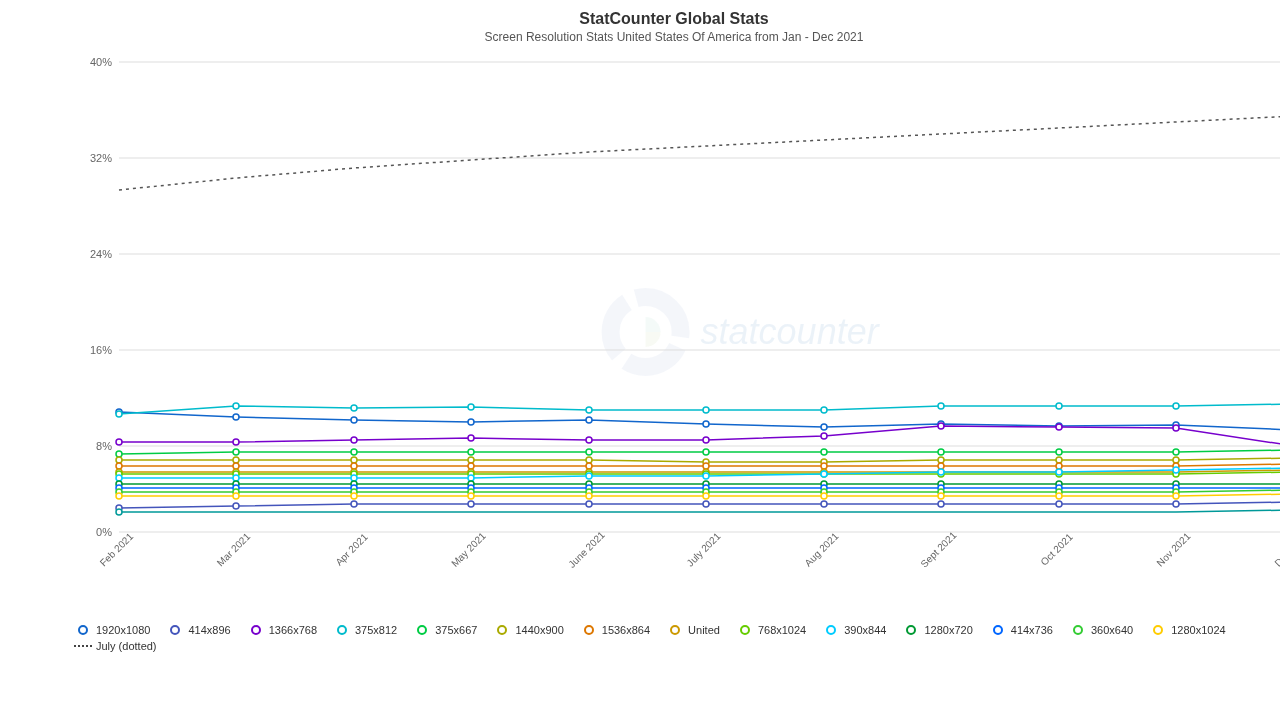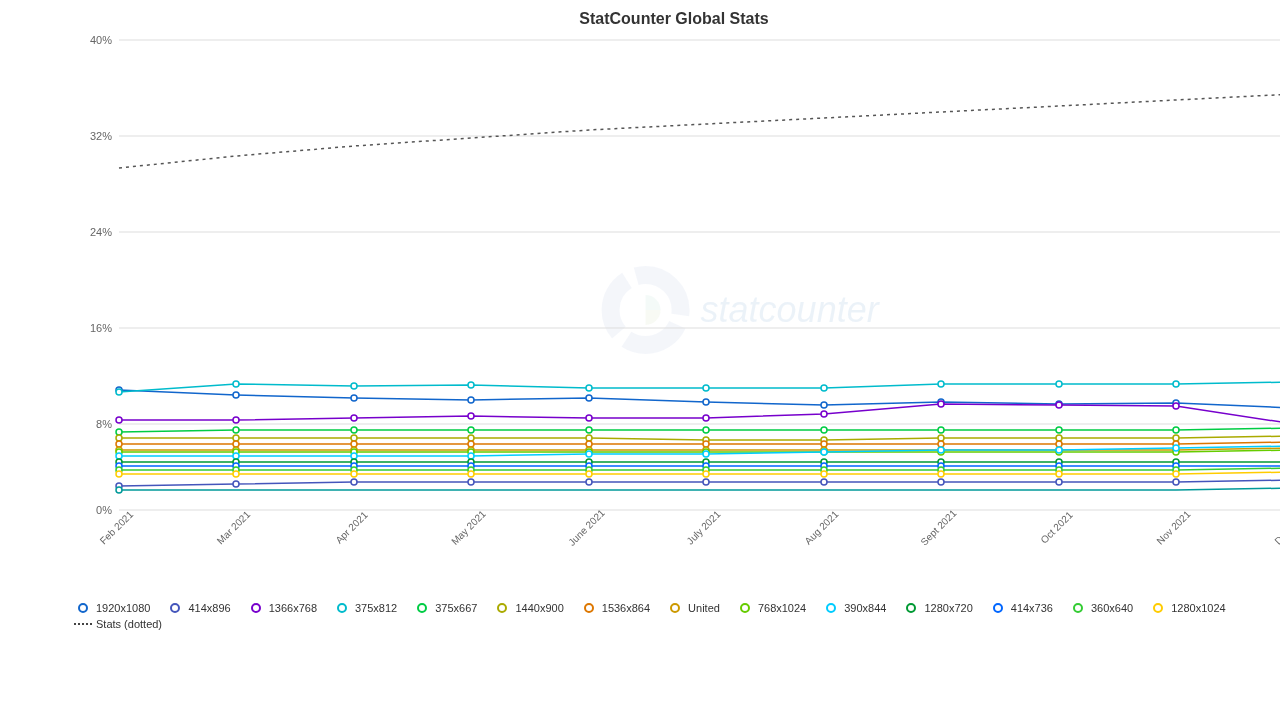--- a/index.html
+++ b/index.html
@@ -99,20 +99,21 @@
       color: #6699cc;
       font-style: italic;
       font-weight: 300;
     }
   </style>
 </head>
 <body>
 
 <div class="chart-container">
   <div class="chart-title">StatCounter Global Stats</div>
+  <div class="chart-subtitle">Screen Resolution Stats United States Of America from Jan - Dec 2021</div>
 
   <div class="chart-area">
 
     <div class="watermark">
       <svg width="90" height="90" viewBox="0 0 90 90">
         <path d="M45 10 A35 35 0 0 1 80 45 A35 35 0 0 1 45 80 A35 35 0 0 1 10 45 A35 35 0 0 1 45 10 Z" fill="none" stroke="#aabbdd" stroke-width="18" stroke-dasharray="60 10"></path>
         <circle cx="45" cy="45" r="15" fill="white"></circle>
         <path d="M45 30 A15 15 0 0 1 60 45 L45 45 Z" fill="#aaddcc"></path>
         <path d="M45 45 L60 45 A15 15 0 0 1 45 60 Z" fill="#ccddaa"></path>
       </svg>
@@ -421,16 +422,16 @@
     <div class="legend-item">
       <span class="legend-icon">
         <span class="legend-circle" style="border-color:#ffcc00;"></span>
       </span>
       <span>1280x1024</span>
     </div>
     <div class="legend-item">
       <span class="legend-icon">
         <span class="legend-line-dotted"></span>
       </span>
-      <span>Stats (dotted)</span>
+      <span>July (dotted)</span>
     </div>
   </div>
 </div>
 
 </body></html>

